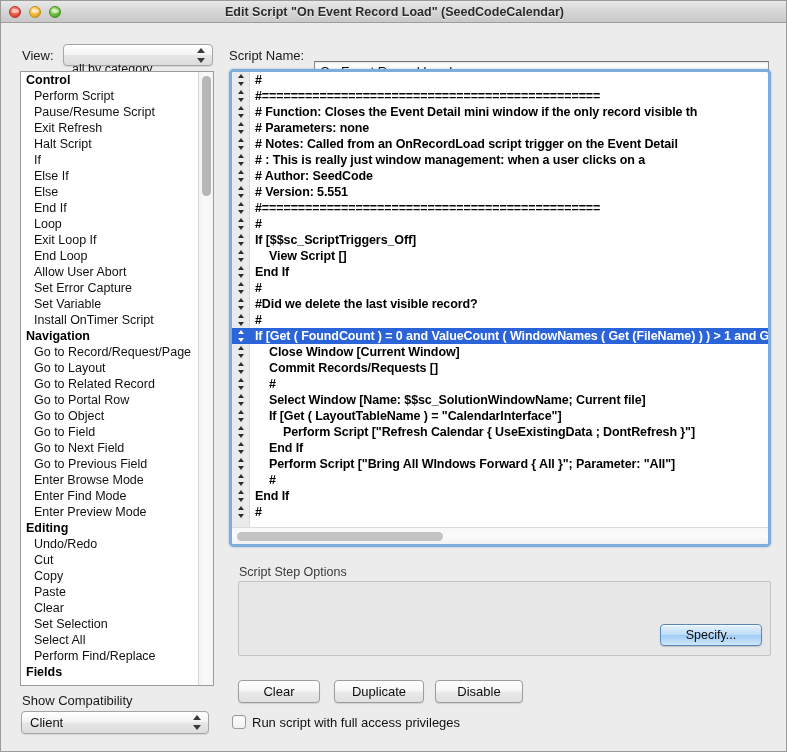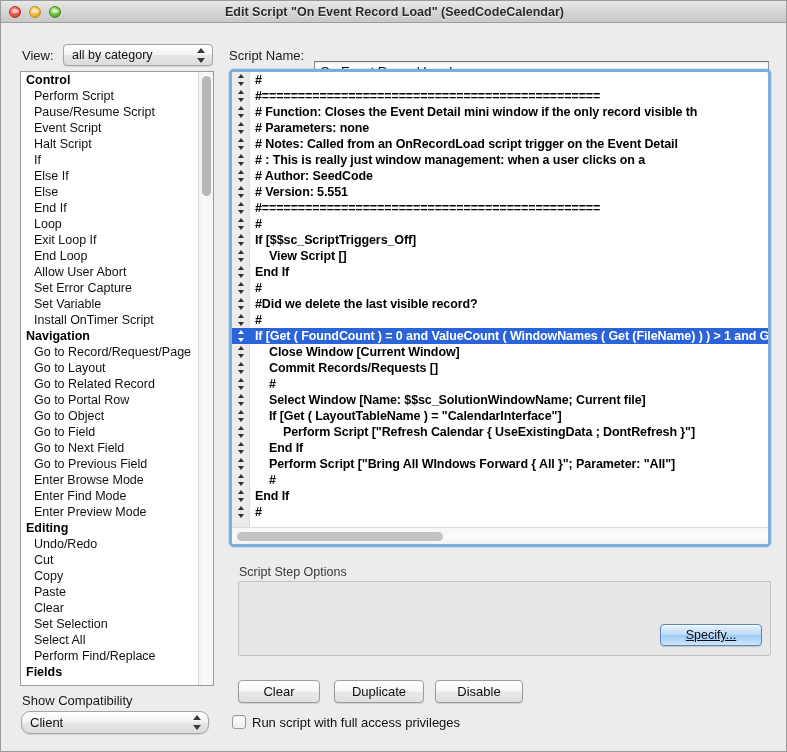--- a/index.html
+++ b/index.html
@@ -77,21 +77,21 @@
   #view-select {
     position: absolute; left: 62px; top: 43px;
     width: 150px; height: 22px;
     background: linear-gradient(to bottom, #ffffff 0%, #f3f3f3 48%, #e6e6e6 52%, #dcdcdc 100%);
     border: 1px solid #a5a5a5;
     border-radius: 4px;
     box-shadow: 0 1px 1px rgba(0,0,0,0.10);
     cursor: default;
   }
   #view-select-value {
-    position: absolute; left: 8px; top: 0;
+    position: absolute; left: 8px; top: 14px;
     line-height: 21px; font-size: 12.5px; color: #111;
     white-space: nowrap;
   }
   .stepper {
     position: absolute; right: 6px; top: 3px;
     width: 9px; height: 15px;
   }
   .stepper .up, .stepper .dn {
     position: absolute; left: 0;
     width: 0; height: 0;
@@ -163,21 +163,21 @@
     cursor: default;
   }
 
   
   #compat-label { position: absolute; left: 21px; top: 692px; font-size: 13px; }
   #compat-select {
     position: absolute; left: 20px; top: 710px;
     width: 188px; height: 23px;
     background: linear-gradient(to bottom, #ffffff 0%, #f3f3f3 48%, #e6e6e6 52%, #dcdcdc 100%);
     border: 1px solid #a5a5a5;
-    border-radius: 9px;
+    border-radius: 4px;
     box-shadow: 0 1px 1px rgba(0,0,0,0.10);
     cursor: default;
   }
   #compat-select-value {
     position: absolute; left: 8px; top: 0;
     line-height: 22px; font-size: 13px; color: #111;
     white-space: nowrap;
   }
 
   
@@ -273,21 +273,20 @@
     width: 102px; height: 22px;
     border: 1px solid #5c86b7;
     border-radius: 4px;
     background: linear-gradient(to bottom, #e7f3fd 0%, #bddcf7 48%, #9fcbf3 52%, #cfe7fb 100%);
     box-shadow: 0 1px 1px rgba(0,0,0,0.16), inset 0 1px 0 rgba(255,255,255,0.8);
     text-align: center;
     line-height: 20px;
     font-size: 12.5px;
     color: #0d0d0d;
     cursor: default;
-    text-decoration: underline;
   }
 
   
   .btn {
     position: absolute;
     height: 23px;
     border: 1px solid #9c9c9c;
     border-radius: 4px;
     background: linear-gradient(to bottom, #ffffff 0%, #f6f6f6 48%, #e9e9e9 52%, #e0e0e0 100%);
     box-shadow: 0 1px 1px rgba(0,0,0,0.12), inset 0 1px 0 rgba(255,255,255,0.9);
@@ -347,21 +346,21 @@
   <div class="lbl" id="scriptname-label">Script Name:</div>
   <div id="scriptname-input">
     <span id="scriptname-value">On Event Record Load</span>
   </div>
 
   <div id="steplist-frame">
     <div id="steplist">
         <div class="cat">Control</div>
         <div class="step">Perform Script</div>
         <div class="step">Pause/Resume Script</div>
-        <div class="step">Event Script</div>
+        <div class="step">Exit Refresh</div>
         <div class="step">Halt Script</div>
         <div class="step">If</div>
         <div class="step">Else If</div>
         <div class="step">Else</div>
         <div class="step">End If</div>
         <div class="step">Loop</div>
         <div class="step">Exit Loop If</div>
         <div class="step">End Loop</div>
         <div class="step">Allow User Abort</div>
         <div class="step">Set Error Capture</div>

